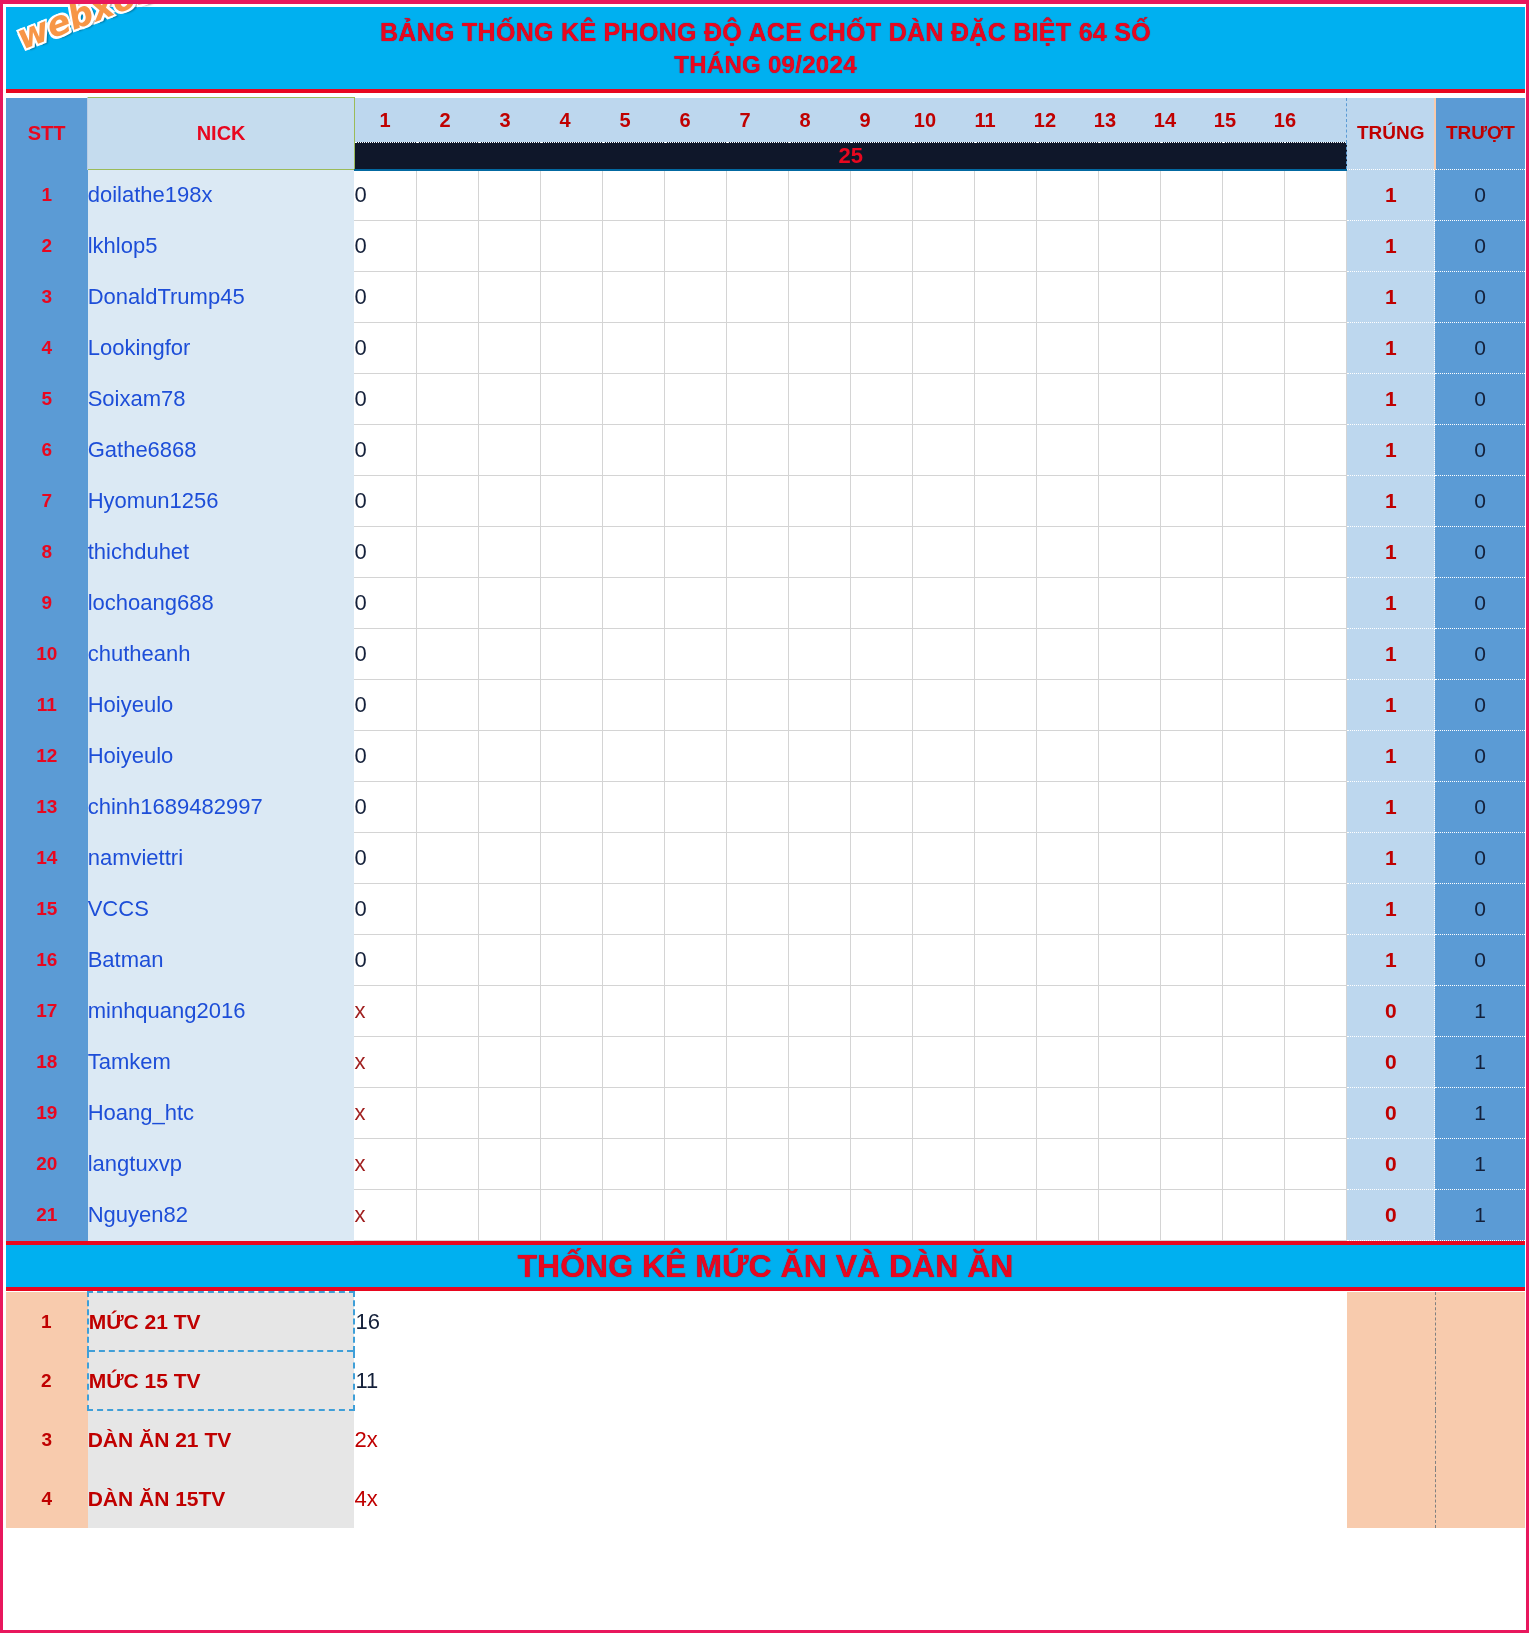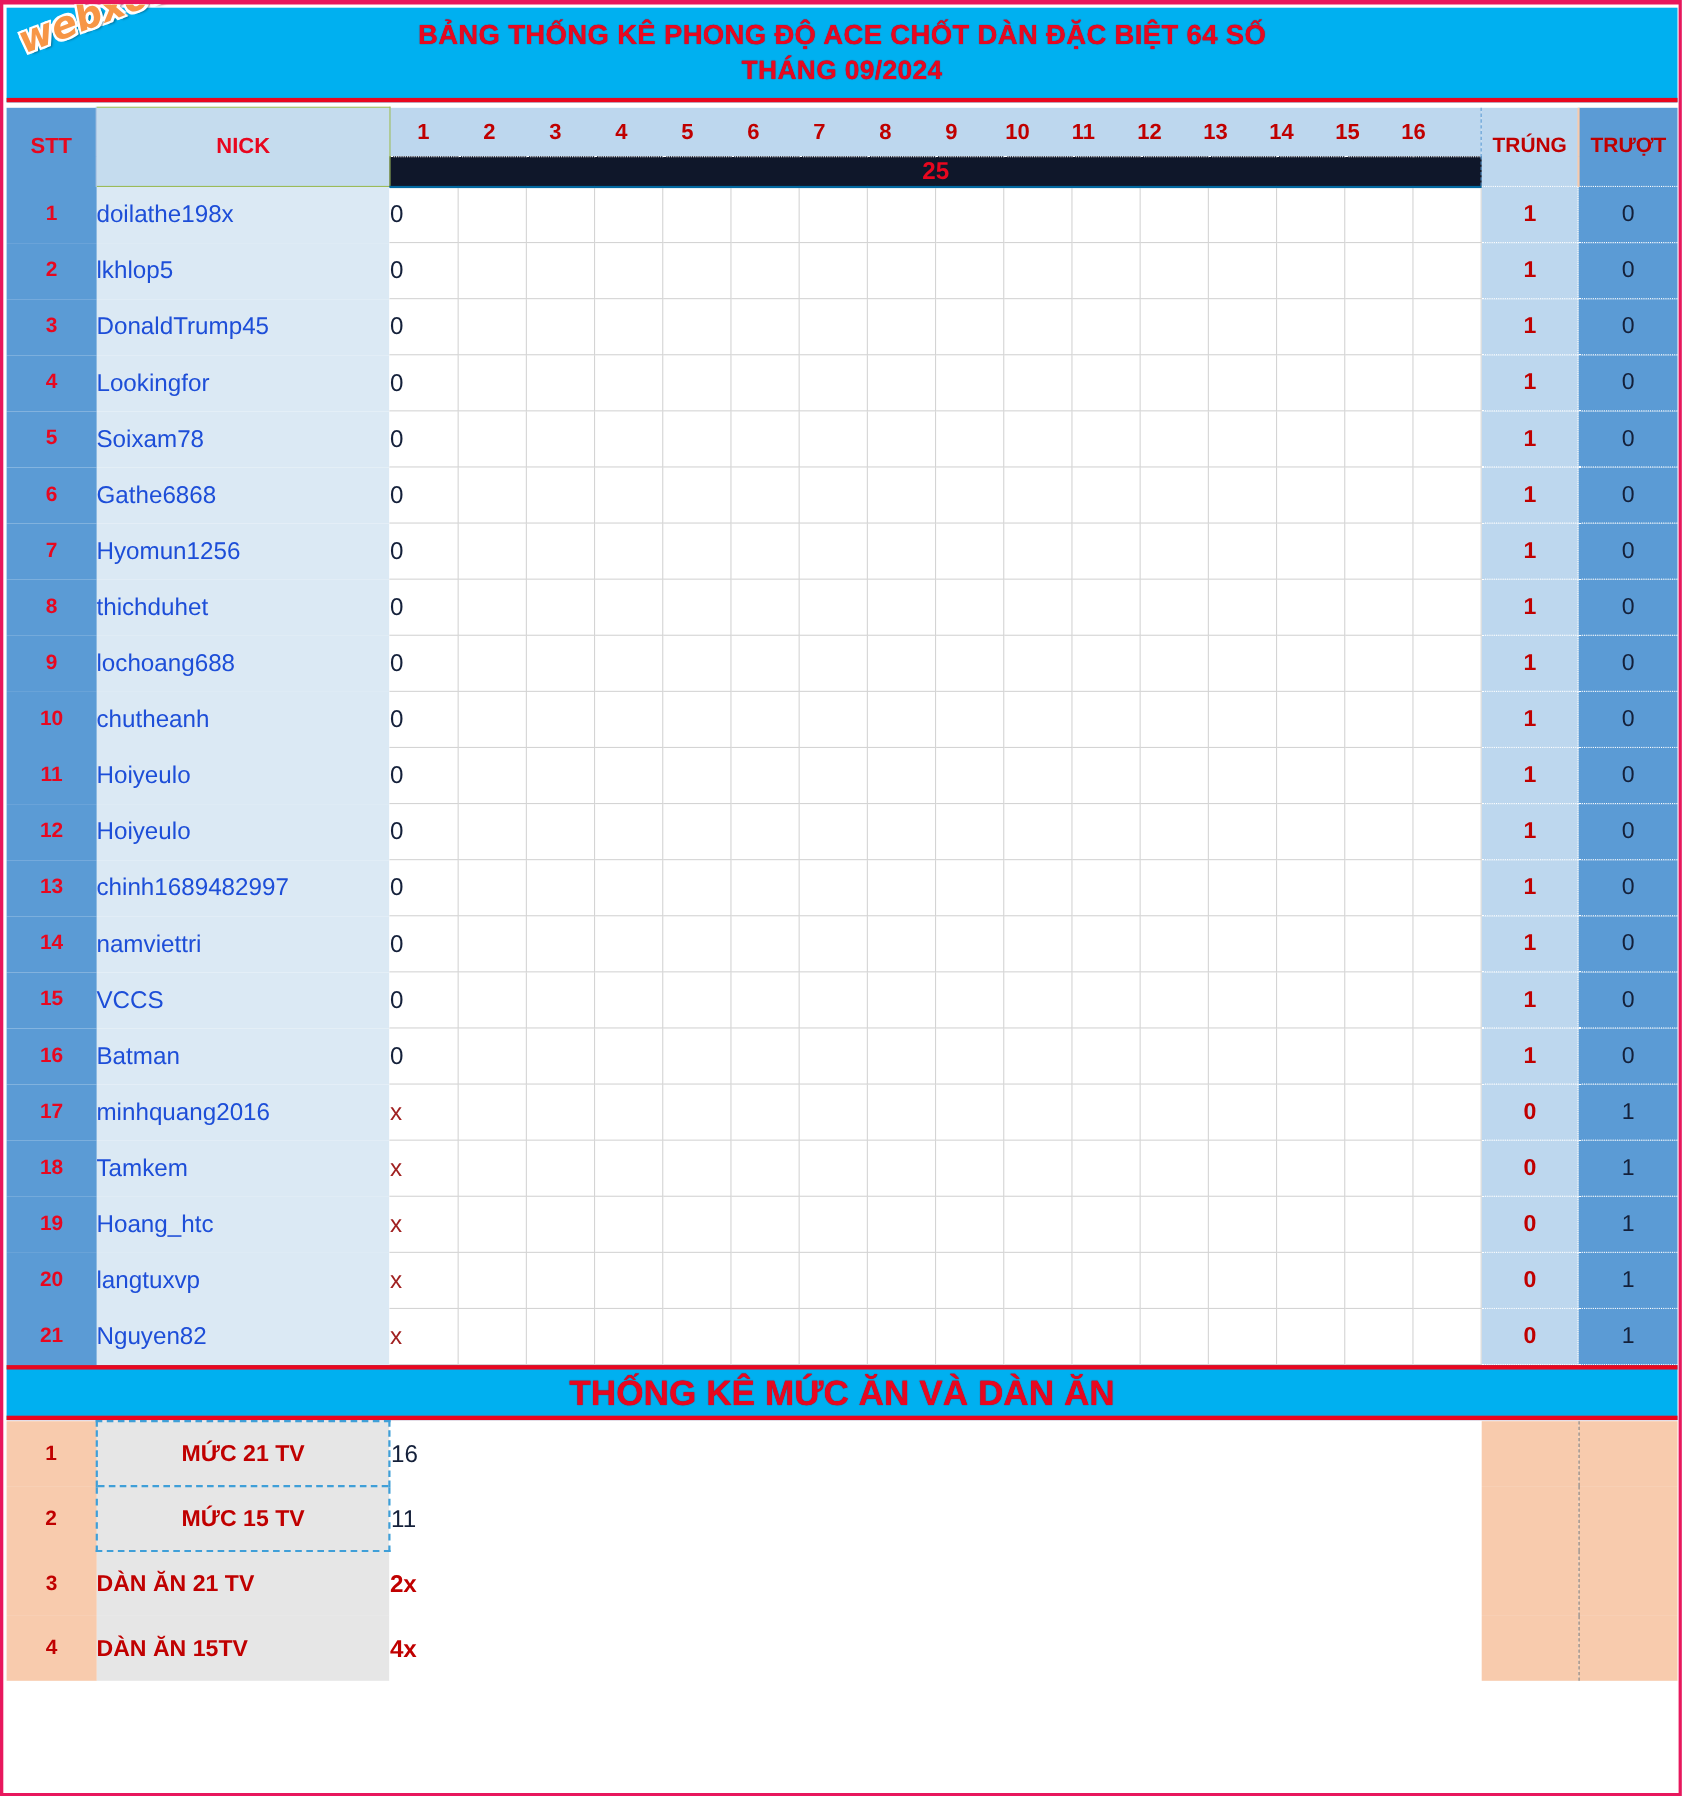--- a/index.html
+++ b/index.html
@@ -241,30 +241,29 @@
     color: #c00000;
     font-weight: bold;
     font-size: 21px;
     padding-left: 10px;
     white-space: nowrap;
   }
   td.f-label.dashed {
     border-left: 2px dashed #3f9fd8;
     border-right: 2px dashed #3f9fd8;
     border-top: 2px dashed #3f9fd8;
-    text-align: center;
   }
   td.f-label.dashed-bottom { border-bottom: 2px dashed #3f9fd8; }
   td.f-value {
     background: #ffffff;
     color: #14203a;
     font-size: 22px;
     padding-left: 26px;
   }
-  td.f-value.red { color: #c00000; font-weight: bold; }
+  td.f-value.red { color: #c00000; }
   td.f-orange1 {
     width: 85px;
     background: #f8cbad;
     border-right: 1px dashed #808080;
   }
   td.f-orange2 {
     width: 87px;
     background: #f8cbad;
   }
 </style>

